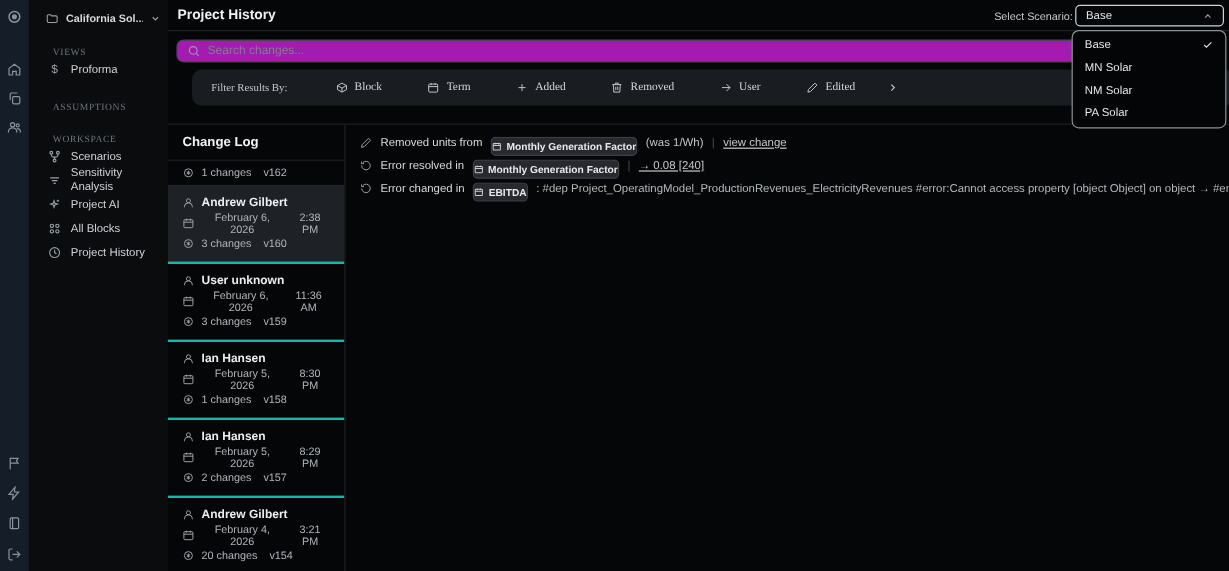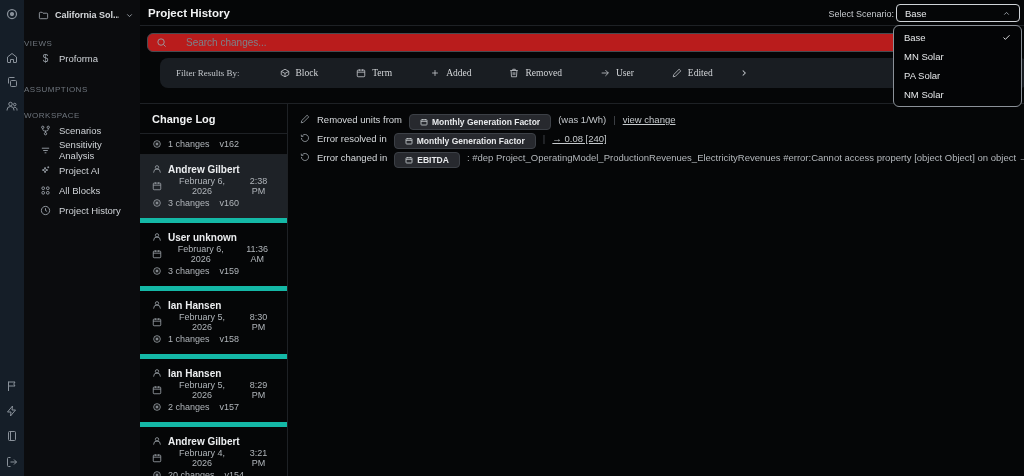--- a/index.html
+++ b/index.html
@@ -11,63 +11,63 @@
   
   .rail { position:absolute; left:0; top:0; width:24px; height:476px; background:#151e28; z-index:5; }
   .rail .icon { position:absolute; left:6px; color:#8a929b; }
 
   
   .sidebar { position:absolute; left:24px; top:0; width:116px; height:476px; background:#0b0c0e; z-index:4; }
   .proj-row { display:flex; align-items:center; gap:6px; padding:8px 6px 0 14px; color:#d6d9dc; font-size:9px; font-weight:bold; }
   .proj-row .lbl { white-space:nowrap; overflow:hidden; }
   .side-item { display:flex; align-items:center; gap:8px; padding:0 6px 0 16px; height:20px; font-size:9.5px; color:#cfd3d7; cursor:default; }
   .side-item .icon { width:11px; color:#9aa1a8; }
-  .side-section { padding:0 6px 0 0; height:16px; display:flex; align-items:flex-end; font-size:8px; letter-spacing:.5px; color:#6f767e; }
+  .side-section { padding:0 6px 0 20px; height:16px; display:flex; align-items:flex-end; font-size:8px; letter-spacing:.5px; color:#6f767e;font-family:Liberation Serif, serif; }
   .dollar { font-size:10px; color:#9aa1a8; width:11px; text-align:center; }
 
   
   .main { position:absolute; left:140px; top:0; right:0; bottom:0; background:#050607; }
   .topbar { position:absolute; left:0; right:0; top:0; height:26px; border-bottom:1px solid #1e2125; display:flex; align-items:center; }
   .topbar-title { font-size:11.5px; font-weight:bold; padding-left:8px; color:#f2f3f4; }
   .scenario-label { position:absolute; right:130px; top:9px; font-size:9px; color:#c9ccd0; }
   .scenario-select { position:absolute; right:4px; top:4px; width:124px; height:18px; border:1px solid #cfd3d7;
     border-radius:4px; display:flex; align-items:center; justify-content:space-between; padding:0 8px; font-size:9.5px;
     background:#050607; cursor:pointer; }
 
   .search-box { position:absolute; left:7px; top:33px; width:868px; height:19px; border:1px solid #474c52;
-    border-radius:6px; background:#b91c1c; display:flex; align-items:center; padding:0 8px; gap:19px; }
+    border-radius:6px; background:#a21caf; display:flex; align-items:center; padding:0 8px; gap:6px; }
   .search-box input { background:transparent; border:none; outline:none; color:#d8dbde; font-size:10px; width:100%;
     font-family:"Liberation Sans", sans-serif; }
   .search-box input::placeholder { color:#7c828a; }
 
   .filter-bar { position:absolute; left:20px; top:58px; width:868px; height:30px; background:#191d22; border-radius:8px;
     display:flex; align-items:center; padding:0 16px; gap:10px;font-family:Liberation Serif, serif; }
   .filter-label { font-size:9px; color:#c3c7cc; margin-right:16px; }
   .filter-btn { display:flex; align-items:center; gap:6px; font-size:9.5px; color:#d4d7da; padding:0 14px; cursor:pointer; }
   .filter-btn .icon { color:#c0c4c9; }
   .filter-chevron { color:#c0c4c9; margin-left:2px; cursor:pointer; }
 
   .content { position:absolute; left:0; right:0; top:103px; bottom:0; border-top:1px solid #1e2125; display:flex; }
   .changelog { width:148px; flex:none; border-right:1px solid #1e2125; overflow:hidden;text-align:center; }
   .panel-header { height:30px; display:flex; align-items:center; padding-left:12px; font-size:11px; font-weight:bold;
     border-bottom:1px solid #1e2125; color:#f2f3f4; }
   .cl-partial { display:flex; align-items:center; gap:6px; height:21px; padding-left:12px; font-size:9px; color:#b0b5ba;
     border-bottom:1px solid #1e2125; cursor:pointer; }
-  .cl-entry { padding:8px 12px 9px 12px; border-bottom:5px solid #14b8a6; cursor:pointer; }
+  .cl-entry { padding:8px 12px 9px 12px; border-bottom:2px solid #14b8a6; cursor:pointer; }
   .cl-entry.selected { background:#1e2227; }
   .cl-row { display:flex; align-items:center; gap:6px; height:12px; margin-bottom:5px; font-size:9px; color:#b0b5ba; }
   .cl-row:last-child { margin-bottom:0; }
   .cl-name { font-size:10px; font-weight:bold; color:#eceef0; }
   .cl-ver { margin-left:4px; }
 
   .detail { flex:1; overflow:hidden; }
   .detail-rows { padding:10px 0 0 12px; }
   .chg-row { display:flex; align-items:flex-start; gap:7px; height:19px; font-size:9.5px; white-space:nowrap; overflow:hidden; }
   .chg-action { color:#d8dbde; }
-  .badge { display:inline-flex; align-items:center; gap:4px; padding:2px 10px; background:#27292e; border:1px solid #3c4046;
+  .badge { display:inline-flex; align-items:center; gap:4px; padding:2px 0; background:#27292e; border:1px solid #3c4046;
     border-radius:4px; font-size:8.5px; font-weight:bold; color:#e8eaec; cursor:pointer; }
   .badge .icon { color:#c8ccd0; }
   .chg-note { color:#c2c6ca; }
   .pipe { color:#4a4e54; }
   .chg-link { color:#c6cacd; text-decoration:underline; cursor:pointer; }
   .chg-long { color:#b4b8bc; overflow:hidden; text-overflow:clip; flex:1; }
 
   
   .dropdown { position:absolute; left:893px; top:25px; width:129px; background:#040506; border:1px solid #8b9198;
     border-radius:6px; padding:2px 0; z-index:20; }
@@ -571,18 +571,18 @@
     <span class="icon">
       <svg width="9" height="9" viewBox="0 0 24 24" fill="none" stroke="currentColor" stroke-width="2.5">
           <polyline points="20 6 9 17 4 12"></polyline>
         </svg>
     </span>
   </div>
   <div class="dd-item">
     <span>MN Solar</span>
   </div>
   <div class="dd-item">
+    <span>NM Solar</span>
+  </div>
+  <div class="dd-item">
     <span>PA Solar</span>
   </div>
-  <div class="dd-item">
-    <span>NM Solar</span>
-  </div>
 </div>
 
 </body></html>

